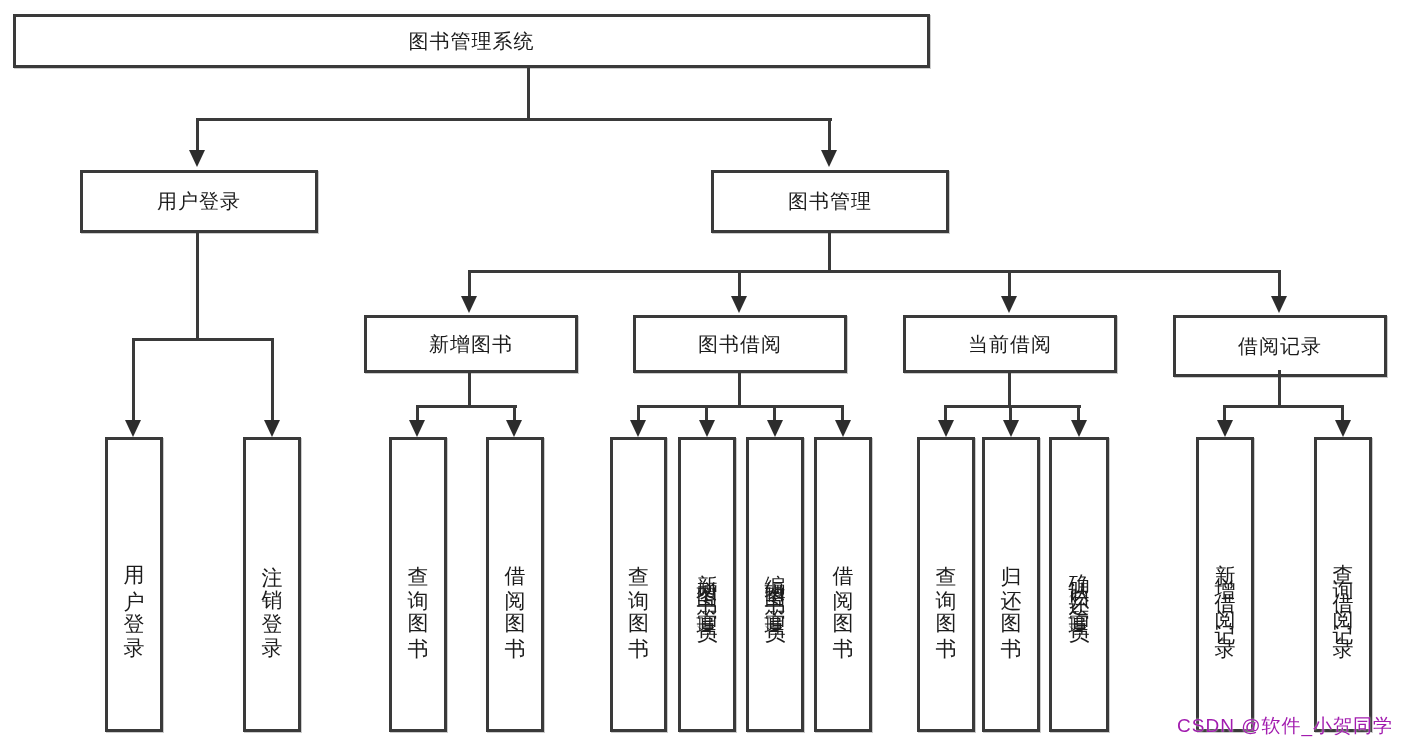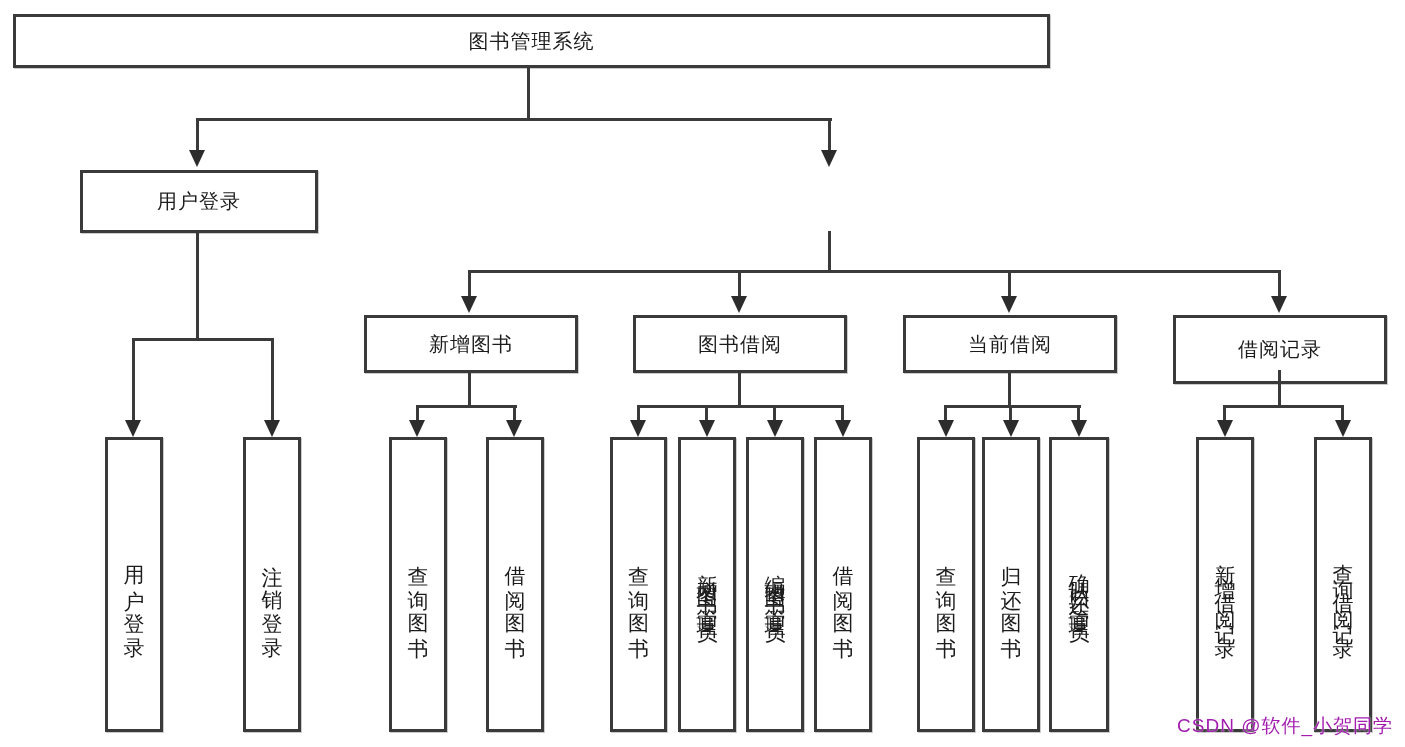--- a/index.html
+++ b/index.html
@@ -65,33 +65,36 @@
     text-shadow: 0 0 2px #ffffff;
     letter-spacing: 1px;
     white-space: nowrap;
   }
 </style>
 </head>
 <body>
 
 <div id="canvas">
 
-  <div class="box" style="left:13px; top:14px; width:1037px; height:54px;">
+  <div class="box" style="left:13px; top:14px; width:917px; height:54px;">
     <span>图书管理系统</span>
   </div>
 
   <div class="vl" style="left:527px; top:66px; height:54px;"></div>
   <div class="hl" style="left:196px; top:118px; width:636px;"></div>
   <div class="vl" style="left:196px; top:118px; height:34px;"></div>
   <div class="arrow" style="left:189px; top:150px;"></div>
   <div class="vl" style="left:828px; top:118px; height:34px;"></div>
   <div class="arrow" style="left:821px; top:150px;"></div>
 
   <div class="box" style="left:80px; top:170px; width:238px; height:63px;">
     <span>用户登录</span>
+  </div>
+  <div class="box" style="left:711px; top:170px; width:238px; height:63px;">
+    <span>图书管理</span>
   </div>
 
   <div class="vl" style="left:196px; top:231px; height:109px;"></div>
   <div class="hl" style="left:132px; top:338px; width:142px;"></div>
   <div class="vl" style="left:132px; top:338px; height:83px;"></div>
   <div class="arrow" style="left:125px; top:420px;"></div>
   <div class="vl" style="left:271px; top:338px; height:83px;"></div>
   <div class="arrow" style="left:264px; top:420px;"></div>
 
   <div class="vl" style="left:828px; top:231px; height:41px;"></div>
@@ -107,21 +110,21 @@
 
   <div class="box" style="left:364px; top:315px; width:214px; height:58px;">
     <span>新增图书</span>
   </div>
   <div class="box" style="left:903px; top:315px; width:214px; height:58px;">
     <span>当前借阅</span>
   </div>
   <div class="box" style="left:633px; top:315px; width:214px; height:58px;">
     <span>图书借阅</span>
   </div>
-  <div class="box" style="left:1173px; top:315px; width:214px; height:69px;">
+  <div class="box" style="left:1173px; top:315px; width:214px; height:62px;">
     <span>借阅记录</span>
   </div>
 
   <div class="vl" style="left:468px; top:370px; height:37px;"></div>
   <div class="hl" style="left:416px; top:405px; width:101px;"></div>
   <div class="vl" style="left:416px; top:405px; height:16px;"></div>
   <div class="arrow" style="left:409px; top:420px;"></div>
   <div class="vl" style="left:513px; top:405px; height:16px;"></div>
   <div class="arrow" style="left:506px; top:420px;"></div>
 

